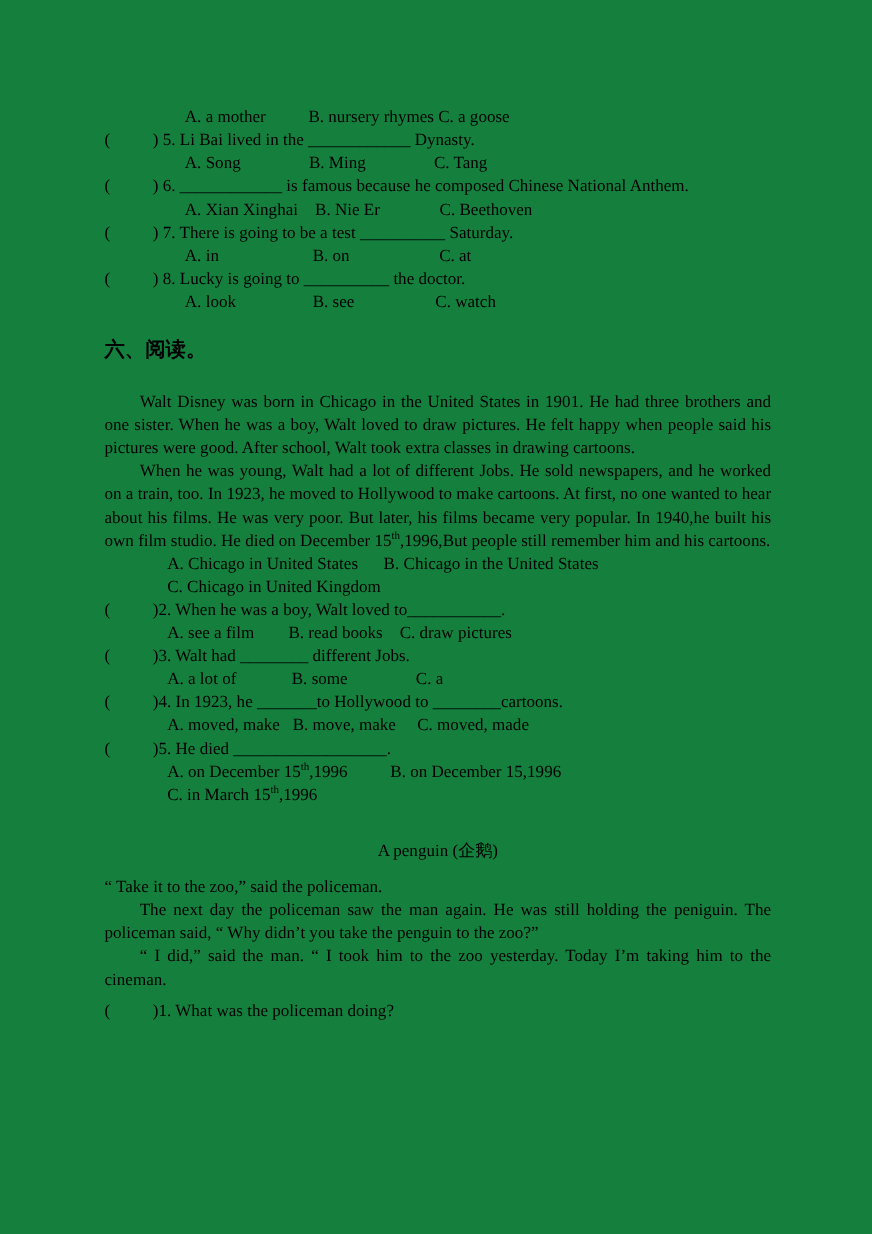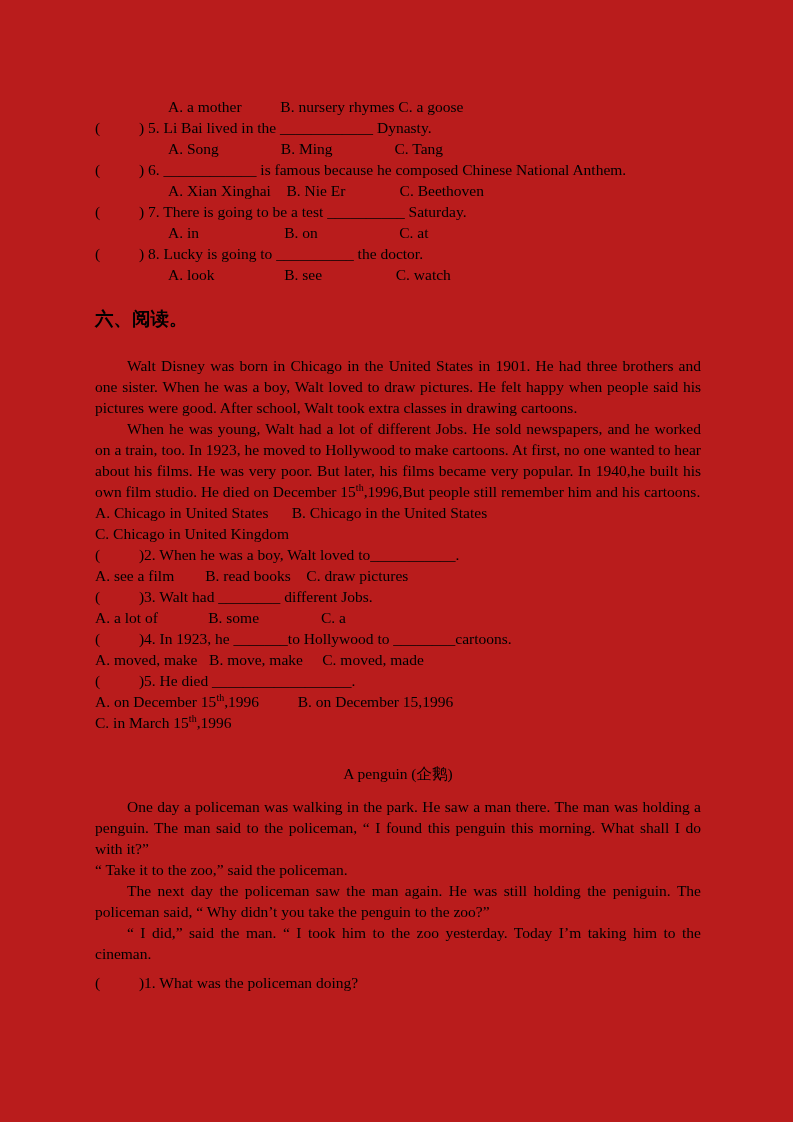--- a/index.html
+++ b/index.html
@@ -7,38 +7,38 @@
     padding: 0;
     background: #ffffff;
     width: 793px;
     height: 1122px;
     overflow: hidden;
   }
   .page {
     position: relative;
     width: 793px;
     height: 1122px;
-    background: #b91c1c;
+    background: #15803d;
     color: #000000;
     font-family: "Liberation Serif", "DejaVu Serif", serif;
     font-size: 15.5px;
     line-height: 21px;
   }
   .content {
     position: absolute;
     left: 95px;
     top: 96px;
     width: 606px;
   }
   .ln {
     margin: 0;
     white-space: pre;
   }
   .ind-opt  { margin-left: 73px; }   
-  .ind-ropt { }   
+  .ind-ropt { margin-left: 57px; }   
   .sec-head {
     margin: 22px 0 24px 0;
     font-size: 18.5px;
     font-weight: bold;
     line-height: 24px;
   }
   .para {
     margin: 0;
     text-align: justify;
     text-indent: 32px;
@@ -90,21 +90,20 @@
       <p class="ln">(          )4. In 1923, he _______to Hollywood to ________cartoons.</p>
       <p class="ln ind-ropt">A. moved, make   B. move, make     C. moved, made</p>
       <p class="ln">(          )5. He died __________________.</p>
       <p class="ln ind-ropt"><span>A. on December 15</span><sup>th</sup><span>,1996          B. on December 15,1996</span></p>
       <p class="ln ind-ropt"><span>C. in March 15</span><sup>th</sup><span>,1996</span></p>
     </section>
 
     <p class="center-title">A penguin (企鹅)</p>
 
     <section>
-      <p class="para">One day a policeman was walking in the park. He saw a man there. The man was holding a penguin. The man said to the policeman, “ I found this penguin this morning. What shall I do with it?”</p>
       <p class="para noind">“ Take it to the zoo,” said the policeman.</p>
       <p class="para">The next day the policeman saw the man again. He was still holding the peniguin. The policeman said, “ Why didn’t you take the penguin to the zoo?”</p>
       <p class="para">“ I did,” said the man. “ I took him to the zoo yesterday. Today I’m taking him to the cineman.</p>
     </section>
 
     <p class="ln q-final">(          )1. What was the policeman doing?</p>
 
   </div>
 </div>
 

